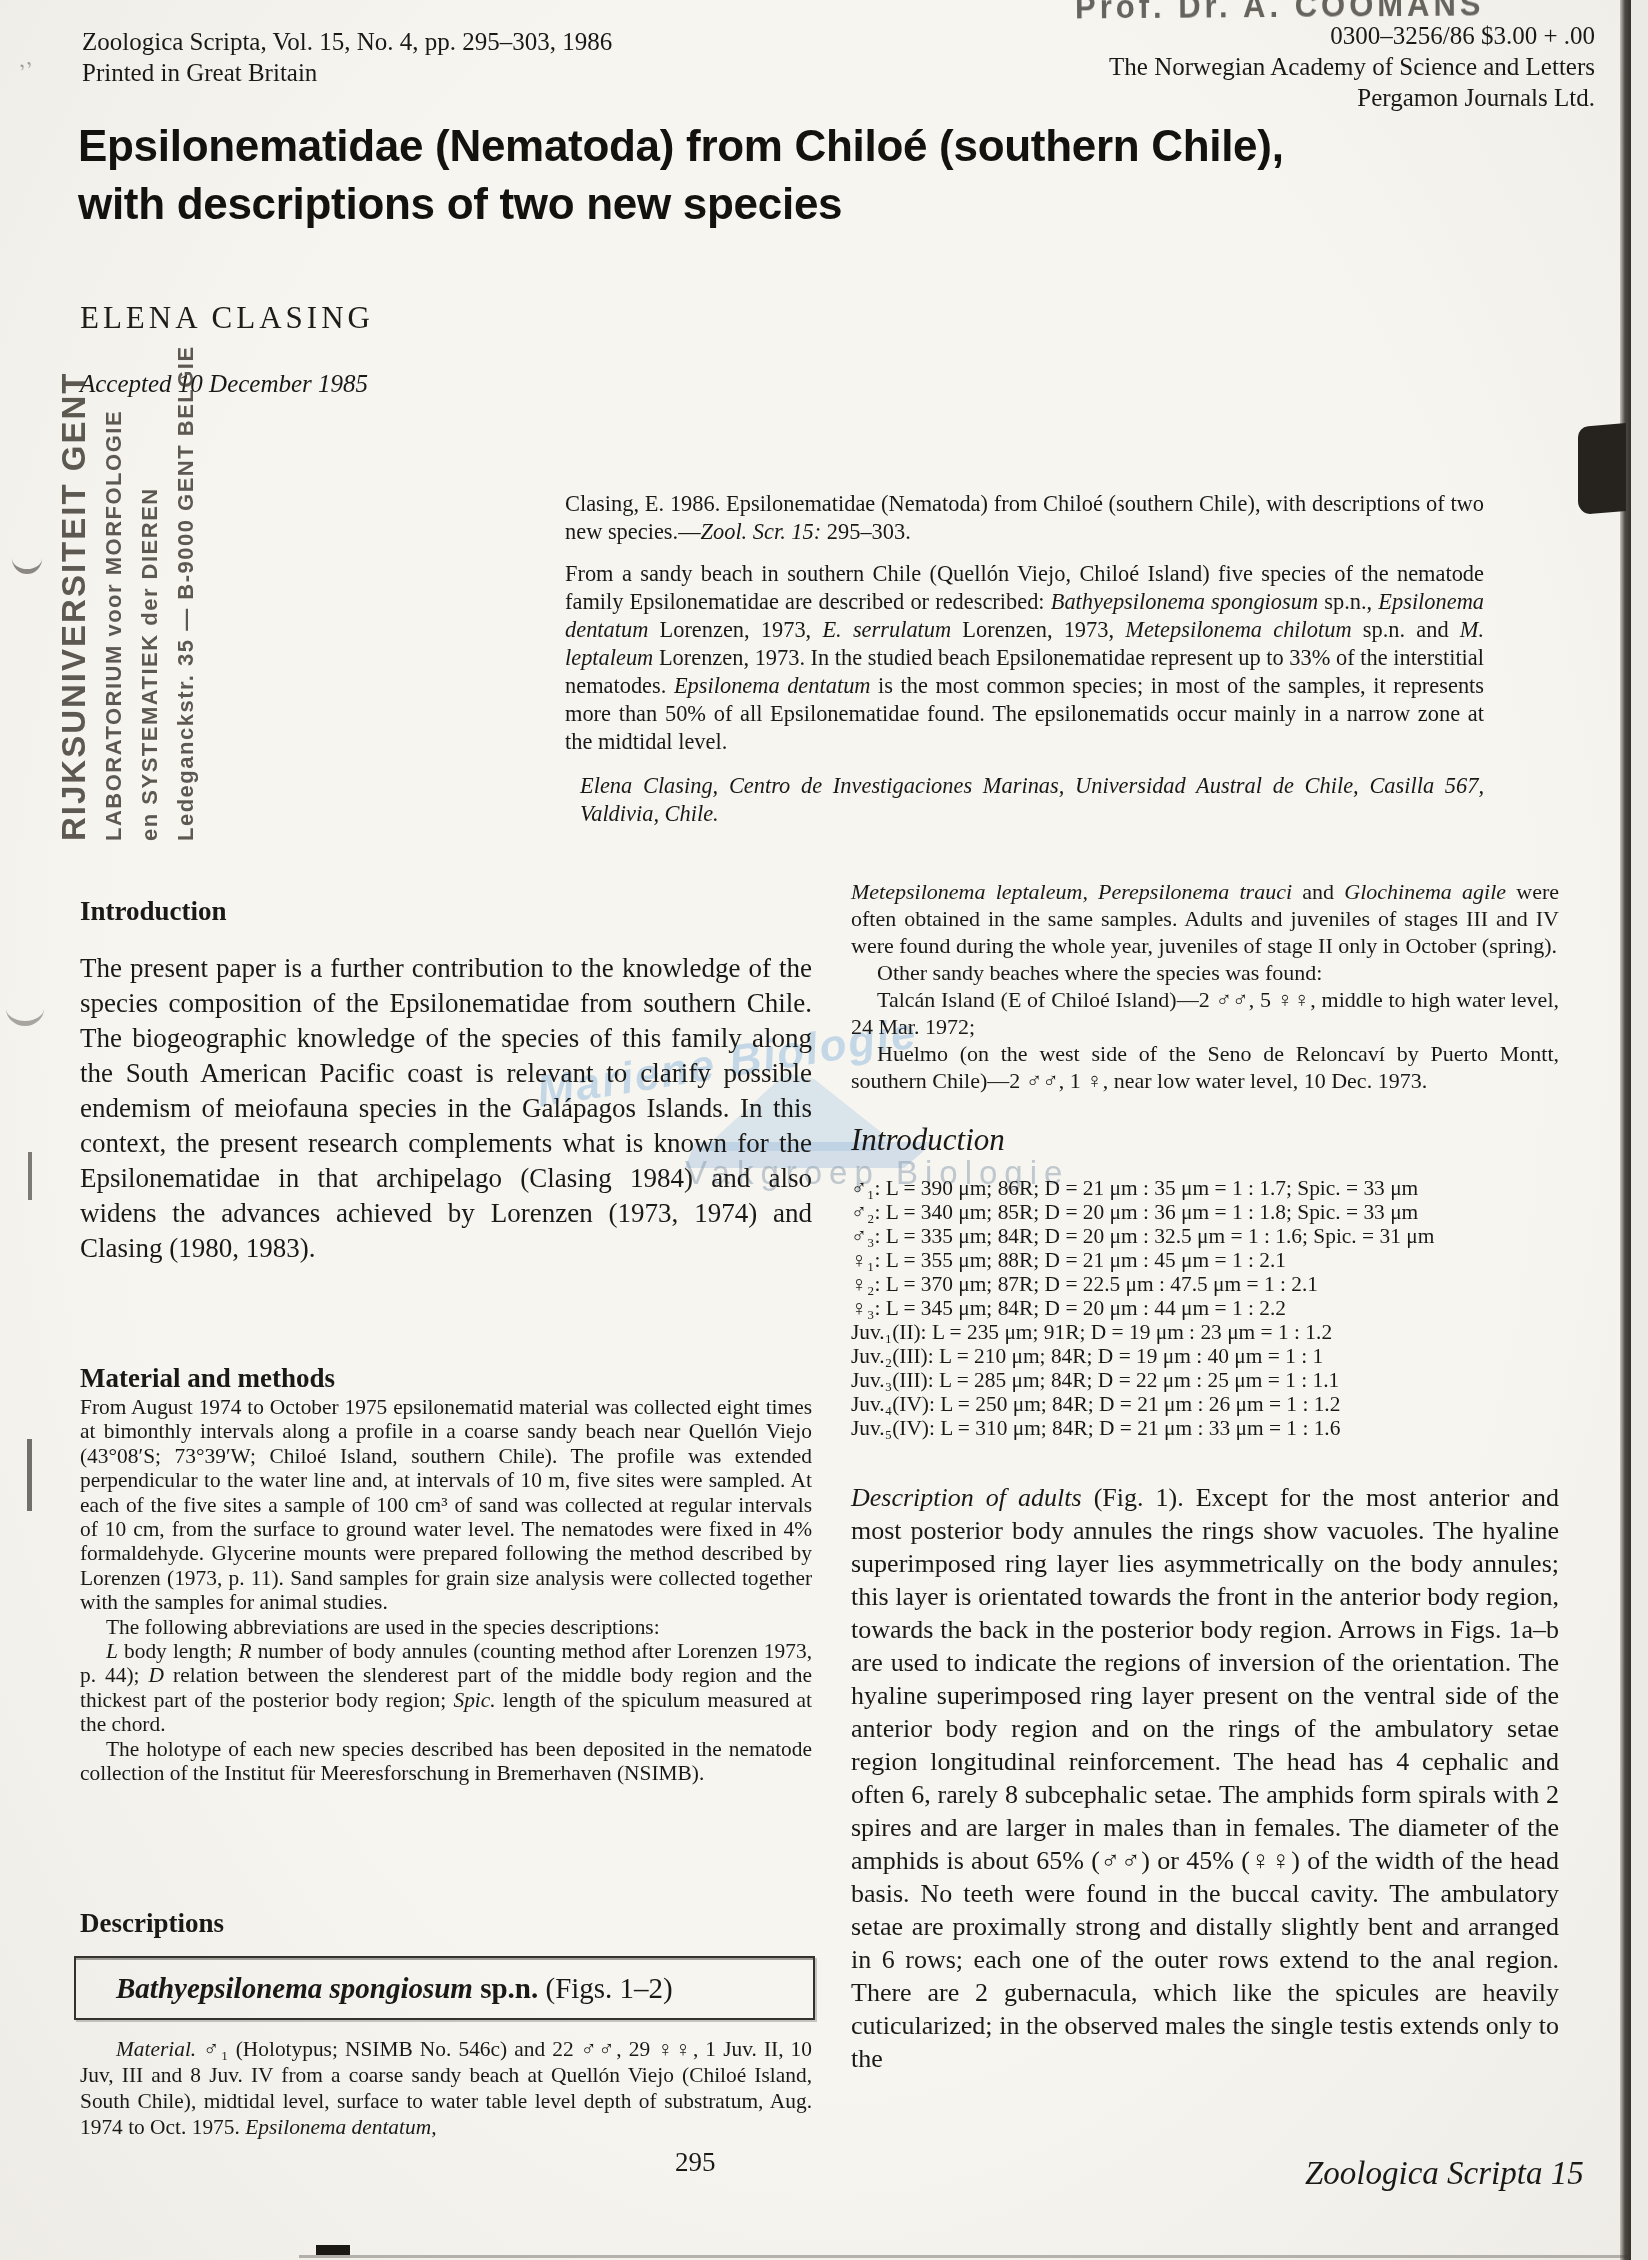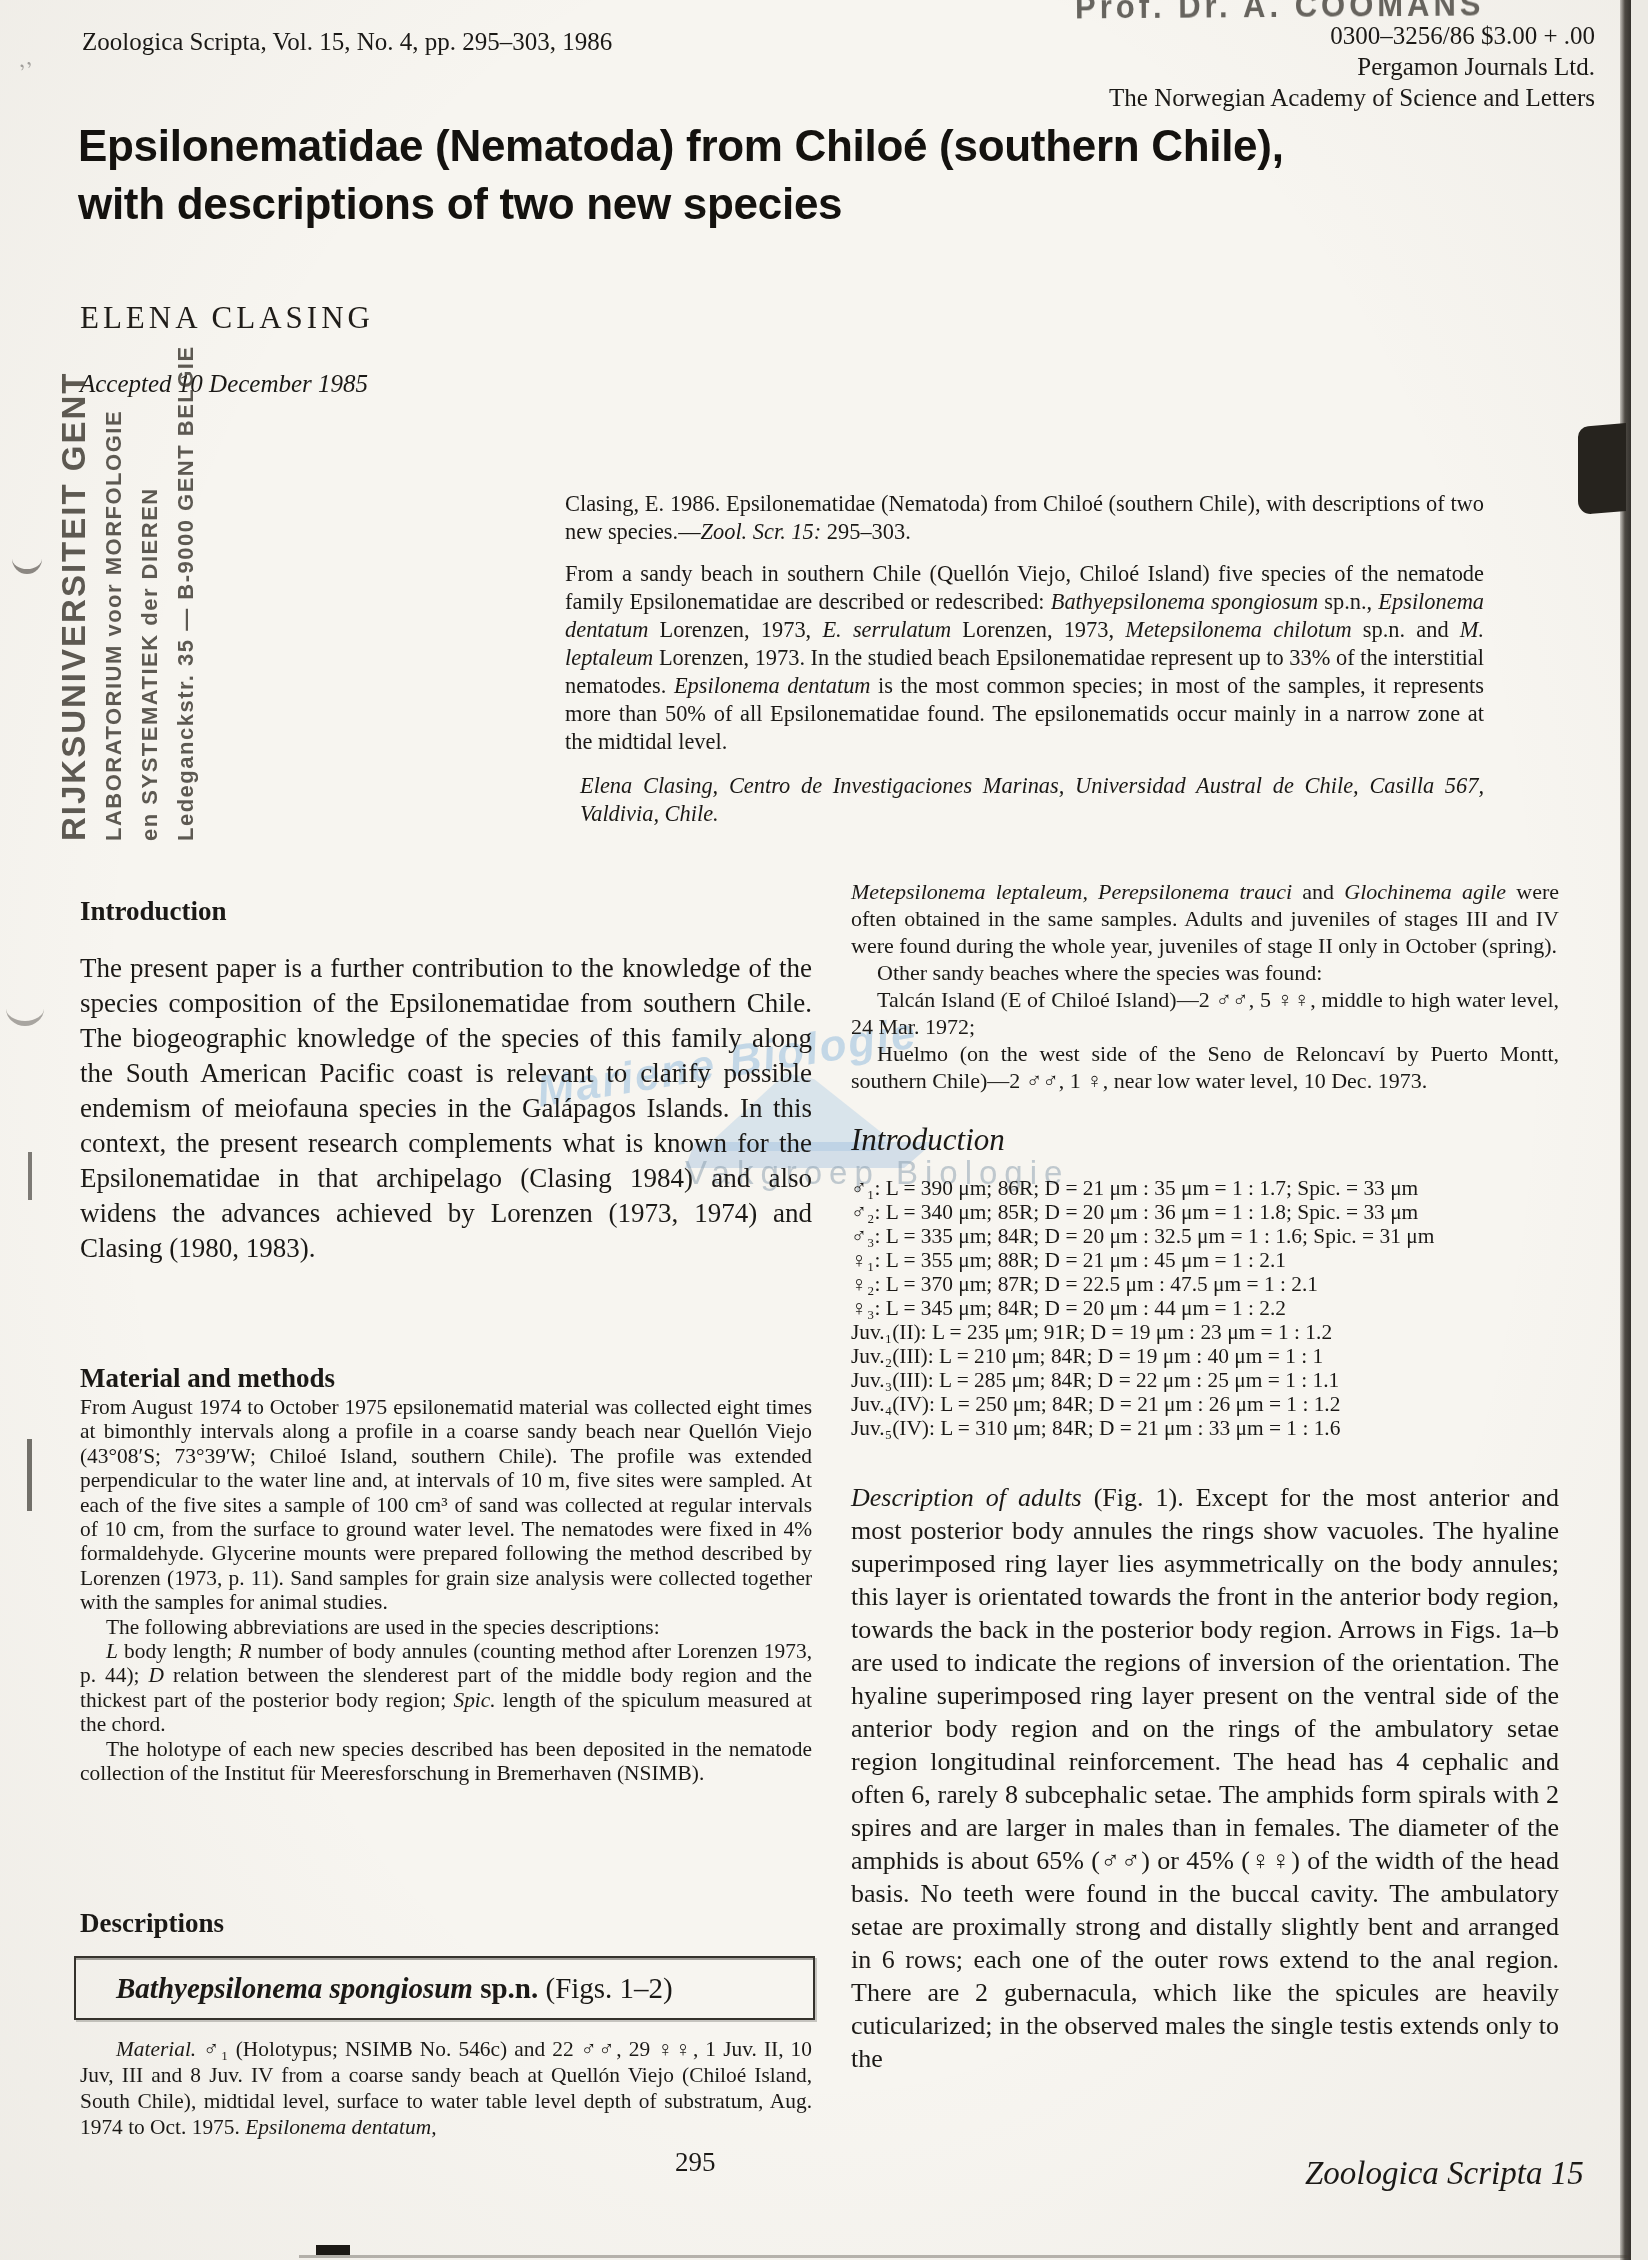--- a/index.html
+++ b/index.html
@@ -86,25 +86,26 @@
 
 <div class="page">
 
   <div class="wm wm-title">Mariene Biologie</div>
   <div class="wm wm-sail"></div>
   <div class="wm wm-hull"></div>
   <div class="wm wm-group">Vakgroep Biologie</div>
 
   <div class="layer header-left">
     <div>Zoologica Scripta, Vol. 15, No. 4, pp. 295–303, 1986</div>
+    <div>Printed in Great Britain</div>
   </div>
   <div class="layer header-right">
     <div>0300–3256/86 $3.00 + .00</div>
+    <div>The Norwegian Academy of Science and Letters</div>
     <div>Pergamon Journals Ltd.</div>
-    <div>The Norwegian Academy of Science and Letters</div>
   </div>
   <div class="layer owner-stamp">Prof. Dr. A. COOMANS</div>
 
   <div class="layer title">
     <div>Epsilonematidae (Nematoda) from Chiloé (southern Chile),</div>
     <div>with descriptions of two new species</div>
   </div>
   <div class="layer author">ELENA CLASING</div>
   <div class="layer accepted">Accepted 10 December 1985</div>
 

